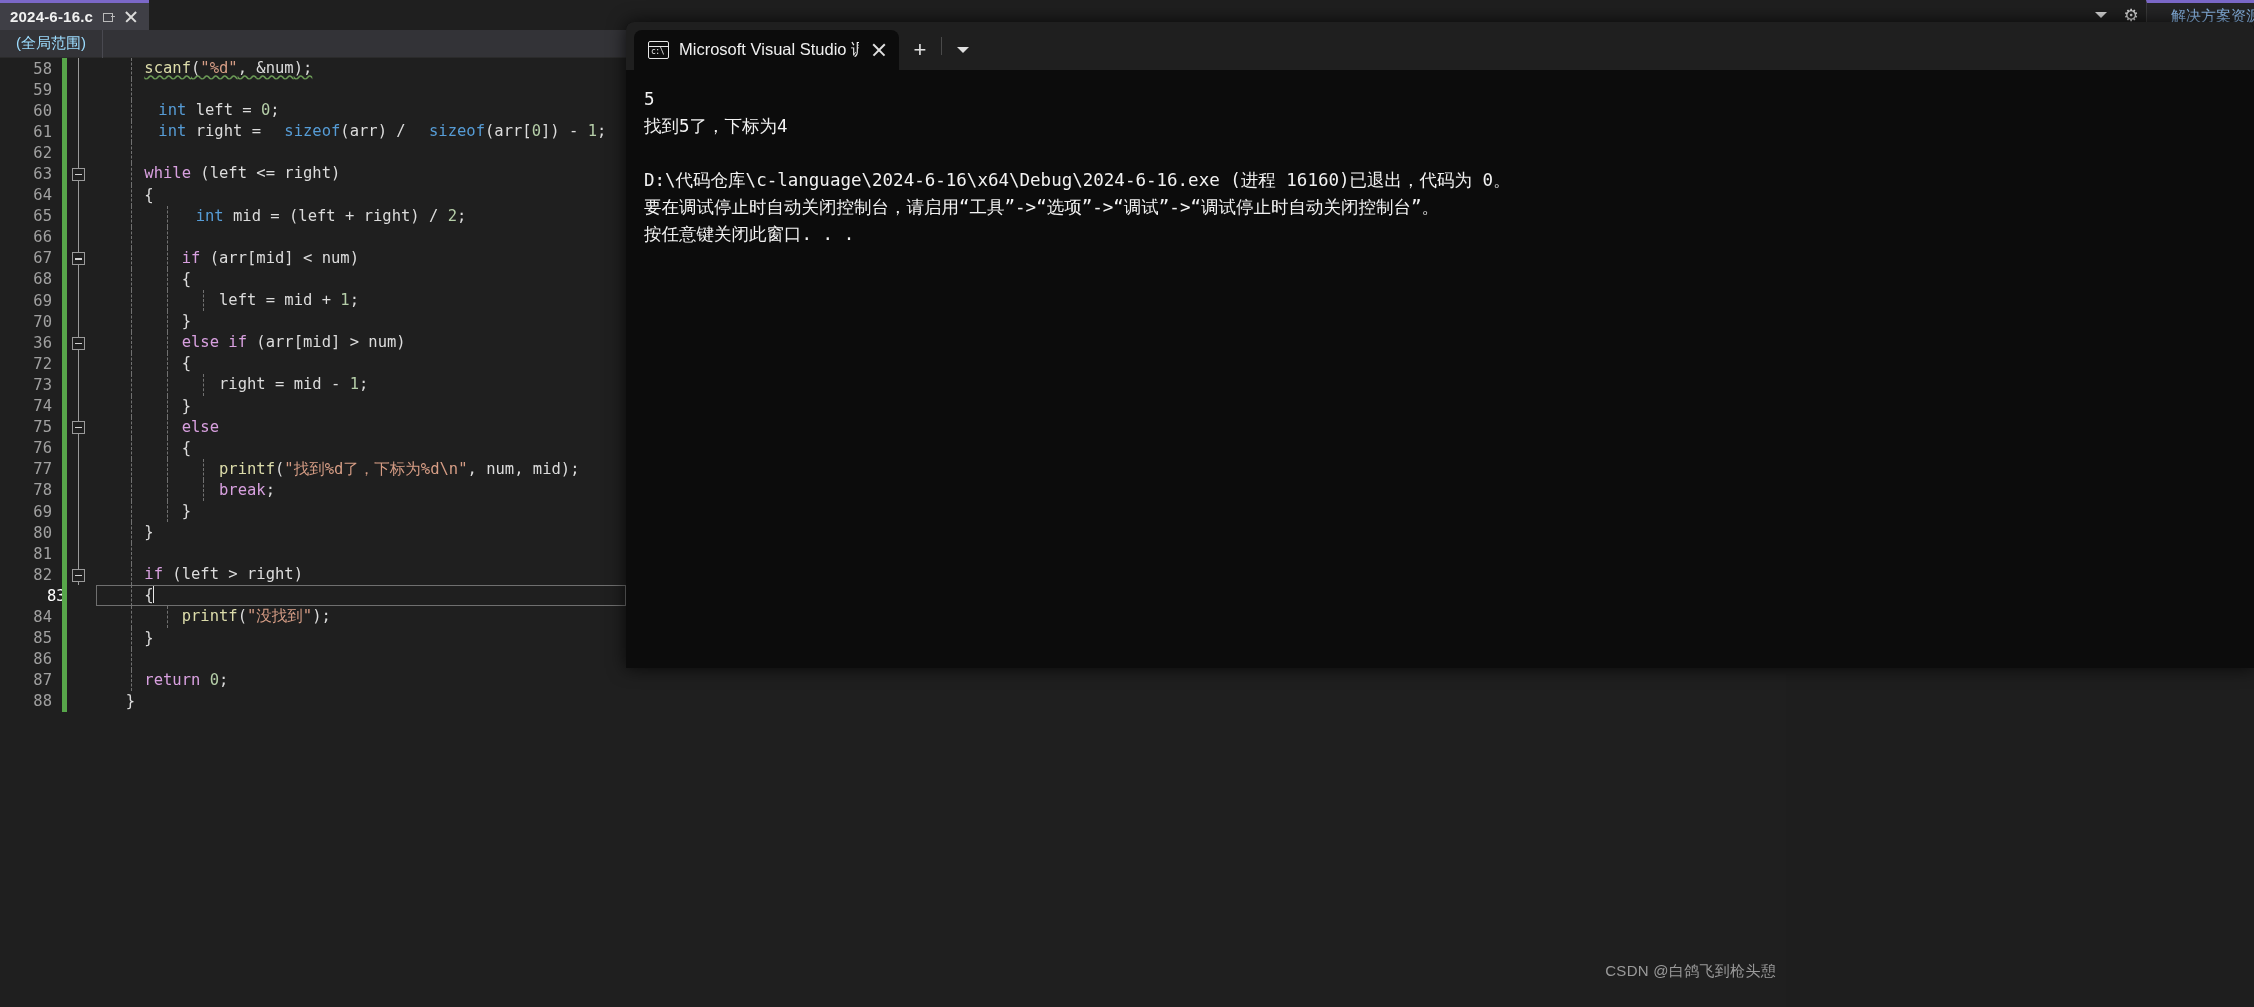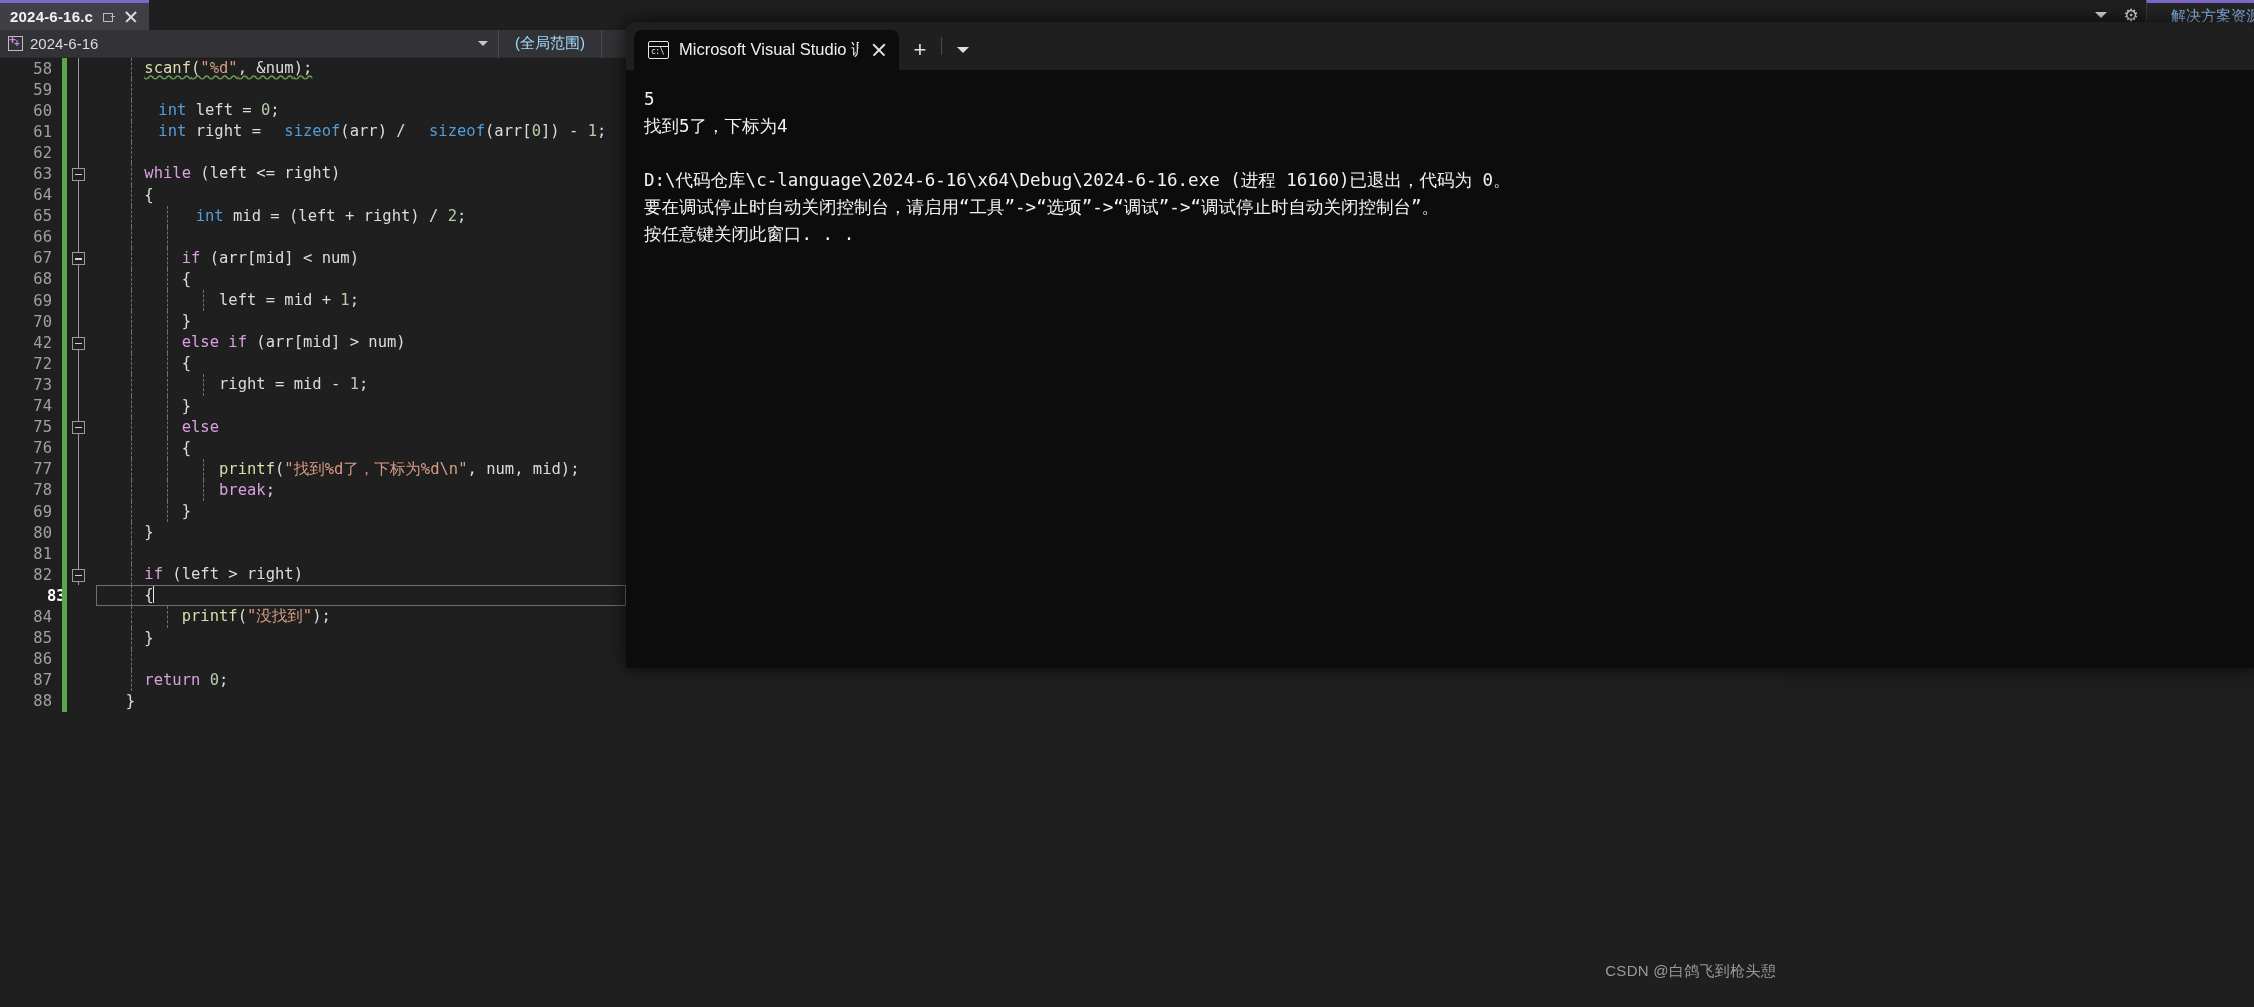--- a/index.html
+++ b/index.html
@@ -107,21 +107,21 @@
   .row {
     position: relative; height: 21.1px; display: flex; align-items: center;
     font-family: "DejaVu Sans Mono", monospace; font-size: 15.5px;
     white-space: pre;
   }
   .ln {
     width: 62px; text-align: right; padding-right: 10px;
     color: #a0a0a0; font-family: "DejaVu Sans Mono", monospace; font-size: 15.5px;
     flex: 0 0 62px;
   }
-  .row.current .ln { color: #ffffff; font-weight: bold; padding-left: 47px; }
+  .row.current .ln { color: #ffffff; font-weight: normal; padding-left: 47px; }
   .changebar {
     flex: 0 0 5px; width: 5px; height: 21.1px; background: #57a64a;
   }
   .gutter {
     flex: 0 0 34px; width: 34px; height: 21.1px; position: relative;
   }
   
   .gutter::before {
     content: ""; position: absolute; left: 11px; top: 0; bottom: 0;
     width: 1px; background: #9a9a9a;
@@ -258,46 +258,41 @@
     <div class="tabstrip-right">
       <span class="caret-down">
           <i></i>
         </span>
       <span class="gear">⚙</span>
       <span class="solution-tab">解决方案资源</span>
     </div>
   </div>
 
   <div class="navbar">
-    <div class="nav-seg left">
-      <span class="nav-file-icon"></span>
-      <span class="nav-text">2024-6-16</span>
-      <span class="nav-arrow"></span>
-    </div>
     <div class="nav-seg right">
       <span class="nav-text">(全局范围)</span>
     </div>
   </div>
 
   <div class="editor">
     <div class="code-rows" id="code-rows">
         <div class="row"><div class="ln">58</div><div class="changebar"></div><div class="gutter"></div><div class="code"><span class="ig ig1"></span><span>    </span><span class="fn squiggle">scanf</span><span class="pl squiggle">(</span><span class="str squiggle">"%d"</span><span class="pl squiggle">, </span><span class="pl squiggle">&amp;num</span><span class="pl squiggle">);</span></div></div>
         <div class="row"><div class="ln">59</div><div class="changebar"></div><div class="gutter"></div><div class="code"><span class="ig ig1"></span><span></span></div></div>
         <div class="row"><div class="ln">60</div><div class="changebar"></div><div class="gutter"></div><div class="code"><span class="ig ig1"></span><span>    </span><span class="kw">int</span><span class="pl"> left = </span><span class="num">0</span><span class="pl">;</span></div></div>
         <div class="row"><div class="ln">61</div><div class="changebar"></div><div class="gutter"></div><div class="code"><span class="ig ig1"></span><span>    </span><span class="kw">int</span><span class="pl"> right = </span><span class="kw">sizeof</span><span class="pl">(arr) / </span><span class="kw">sizeof</span><span class="pl">(arr[</span><span class="num">0</span><span class="pl">]) - </span><span class="num">1</span><span class="pl">;</span></div></div>
         <div class="row"><div class="ln">62</div><div class="changebar"></div><div class="gutter"></div><div class="code"><span class="ig ig1"></span><span></span></div></div>
         <div class="row"><div class="ln">63</div><div class="changebar"></div><div class="gutter"><span class="fold"></span></div><div class="code"><span class="ig ig1"></span><span>    </span><span class="ctl">while</span><span class="pl"> (left &lt;= right)</span></div></div>
         <div class="row"><div class="ln">64</div><div class="changebar"></div><div class="gutter"></div><div class="code"><span class="ig ig1"></span><span>    </span><span class="pl">{</span></div></div>
         <div class="row"><div class="ln">65</div><div class="changebar"></div><div class="gutter"></div><div class="code"><span class="ig ig1"></span><span class="ig ig2"></span><span>        </span><span class="kw">int</span><span class="pl"> mid = (left + right) / </span><span class="num">2</span><span class="pl">;</span></div></div>
         <div class="row"><div class="ln">66</div><div class="changebar"></div><div class="gutter"></div><div class="code"><span class="ig ig1"></span><span class="ig ig2"></span><span></span></div></div>
         <div class="row"><div class="ln">67</div><div class="changebar"></div><div class="gutter"><span class="fold"></span></div><div class="code"><span class="ig ig1"></span><span class="ig ig2"></span><span>        </span><span class="ctl">if</span><span class="pl"> (arr[mid] &lt; num)</span></div></div>
         <div class="row"><div class="ln">68</div><div class="changebar"></div><div class="gutter"></div><div class="code"><span class="ig ig1"></span><span class="ig ig2"></span><span>        </span><span class="pl">{</span></div></div>
         <div class="row"><div class="ln">69</div><div class="changebar"></div><div class="gutter"></div><div class="code"><span class="ig ig1"></span><span class="ig ig2"></span><span class="ig ig3"></span><span>            </span><span class="pl">left = mid + </span><span class="num">1</span><span class="pl">;</span></div></div>
         <div class="row"><div class="ln">70</div><div class="changebar"></div><div class="gutter"></div><div class="code"><span class="ig ig1"></span><span class="ig ig2"></span><span>        </span><span class="pl">}</span></div></div>
-        <div class="row"><div class="ln">42</div><div class="changebar"></div><div class="gutter"><span class="fold"></span></div><div class="code"><span class="ig ig1"></span><span class="ig ig2"></span><span>        </span><span class="ctl">else</span><span class="pl"> </span><span class="ctl">if</span><span class="pl"> (arr[mid] &gt; num)</span></div></div>
+        <div class="row"><div class="ln">36</div><div class="changebar"></div><div class="gutter"><span class="fold"></span></div><div class="code"><span class="ig ig1"></span><span class="ig ig2"></span><span>        </span><span class="ctl">else</span><span class="pl"> </span><span class="ctl">if</span><span class="pl"> (arr[mid] &gt; num)</span></div></div>
         <div class="row"><div class="ln">72</div><div class="changebar"></div><div class="gutter"></div><div class="code"><span class="ig ig1"></span><span class="ig ig2"></span><span>        </span><span class="pl">{</span></div></div>
         <div class="row"><div class="ln">73</div><div class="changebar"></div><div class="gutter"></div><div class="code"><span class="ig ig1"></span><span class="ig ig2"></span><span class="ig ig3"></span><span>            </span><span class="pl">right = mid - </span><span class="num">1</span><span class="pl">;</span></div></div>
         <div class="row"><div class="ln">74</div><div class="changebar"></div><div class="gutter"></div><div class="code"><span class="ig ig1"></span><span class="ig ig2"></span><span>        </span><span class="pl">}</span></div></div>
         <div class="row"><div class="ln">75</div><div class="changebar"></div><div class="gutter"><span class="fold"></span></div><div class="code"><span class="ig ig1"></span><span class="ig ig2"></span><span>        </span><span class="ctl">else</span></div></div>
         <div class="row"><div class="ln">76</div><div class="changebar"></div><div class="gutter"></div><div class="code"><span class="ig ig1"></span><span class="ig ig2"></span><span>        </span><span class="pl">{</span></div></div>
         <div class="row"><div class="ln">77</div><div class="changebar"></div><div class="gutter"></div><div class="code"><span class="ig ig1"></span><span class="ig ig2"></span><span class="ig ig3"></span><span>            </span><span class="fn">printf</span><span class="pl">(</span><span class="str">"找到%d了，下标为%d\n"</span><span class="pl">, num, mid);</span></div></div>
         <div class="row"><div class="ln">78</div><div class="changebar"></div><div class="gutter"></div><div class="code"><span class="ig ig1"></span><span class="ig ig2"></span><span class="ig ig3"></span><span>            </span><span class="ctl">break</span><span class="pl">;</span></div></div>
         <div class="row"><div class="ln">69</div><div class="changebar"></div><div class="gutter"></div><div class="code"><span class="ig ig1"></span><span class="ig ig2"></span><span>        </span><span class="pl">}</span></div></div>
         <div class="row"><div class="ln">80</div><div class="changebar"></div><div class="gutter"></div><div class="code"><span class="ig ig1"></span><span>    </span><span class="pl">}</span></div></div>
         <div class="row"><div class="ln">81</div><div class="changebar"></div><div class="gutter"></div><div class="code"><span class="ig ig1"></span><span></span></div></div>

